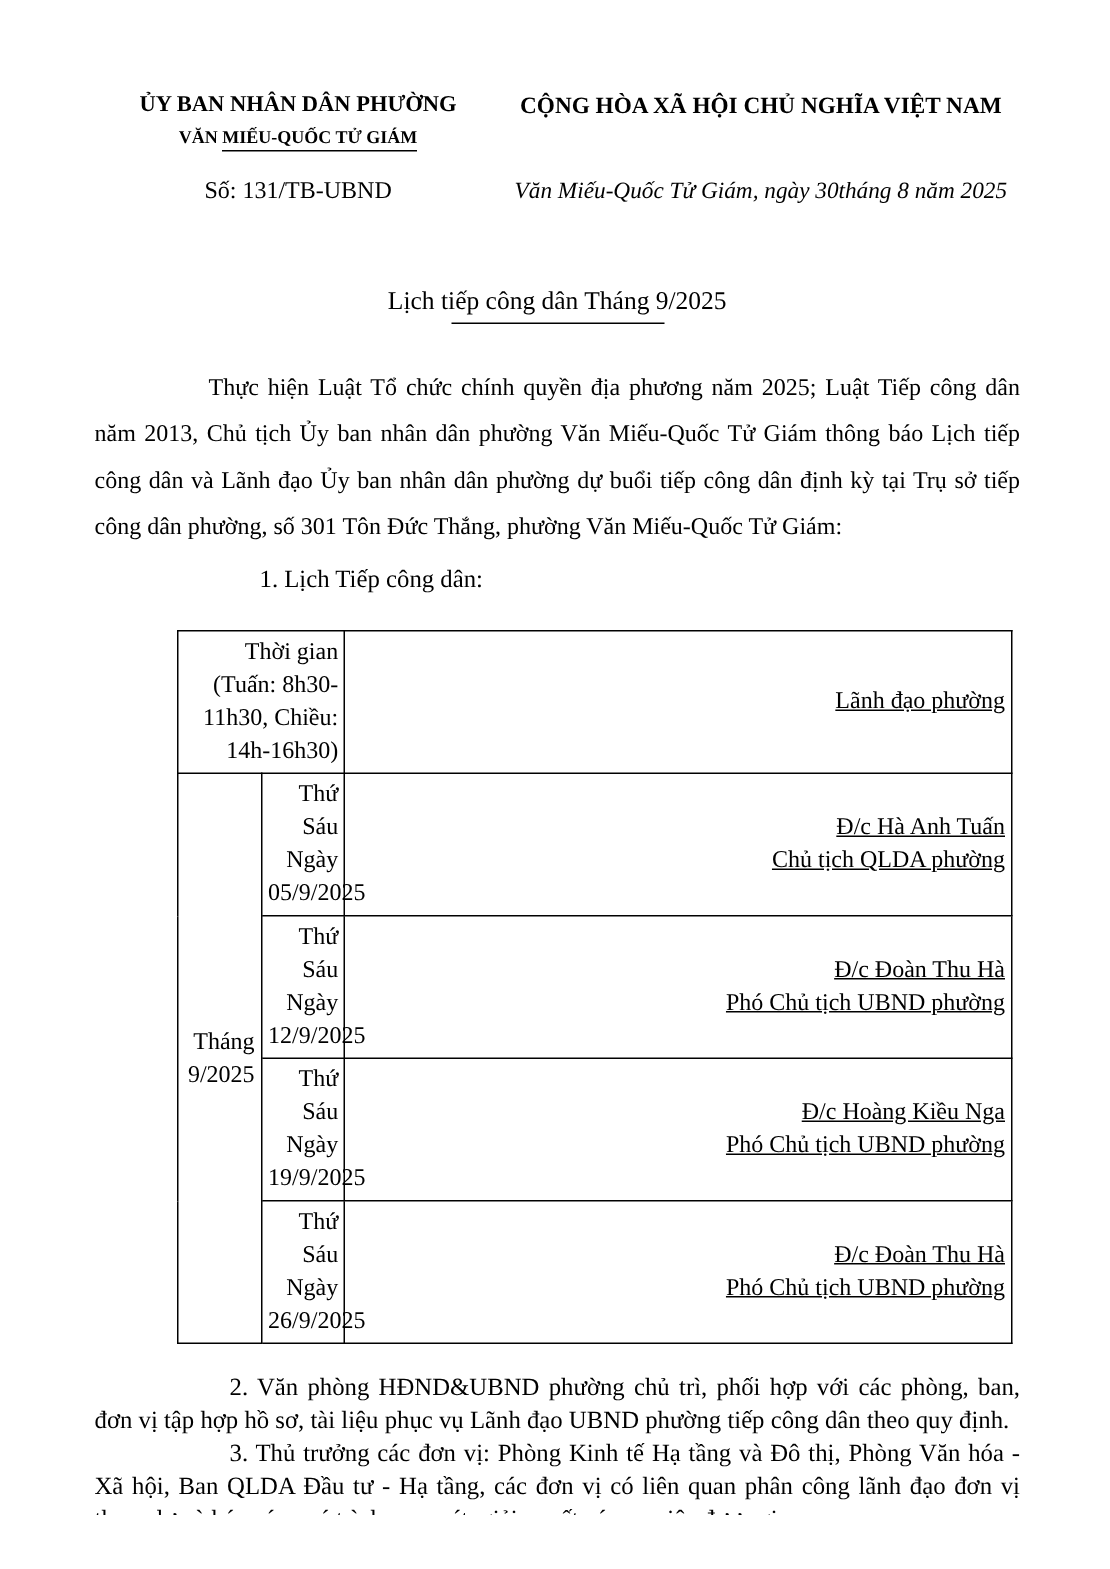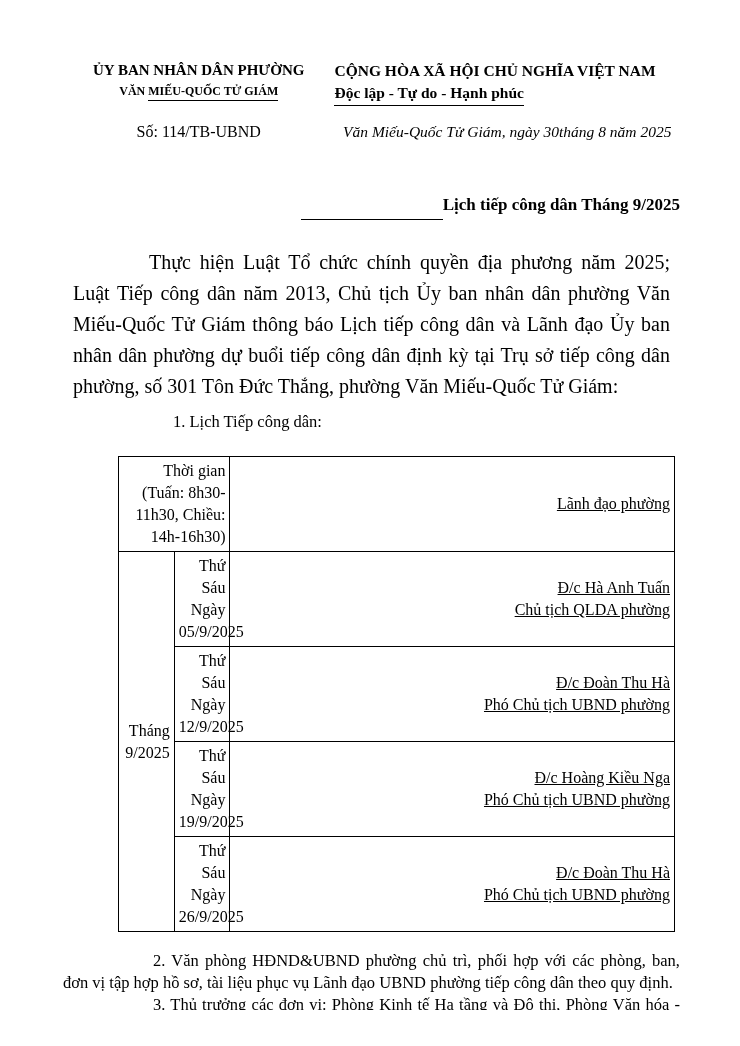--- a/index.html
+++ b/index.html
@@ -10,39 +10,39 @@
     color: #000000;
     font-family: "Liberation Serif", "DejaVu Serif", serif;
     box-sizing: border-box;
     padding: 60px 60px 0 63px;
     position: relative;
     overflow: hidden;
   }
   
   .doc-header { display: flex; flex-direction: row; }
   .hdr-left  { width: 44%; text-align: center; }
-  .hdr-right { width: 56%; }
+  .hdr-right { width: 56%; text-align: center; }
   .org-line1 { font-weight: bold; font-size: 15px; line-height: 21px; }
   .org-line2 { font-weight: bold; font-size: 12px; line-height: 21px; }
   .org-underlined { border-bottom: 1.5px solid #000; padding-bottom: 2px; }
   .nat-line1 { font-weight: bold; font-size: 15.5px; line-height: 21px; }
   .nat-line2 { font-weight: bold; font-size: 15.5px; line-height: 23px; display: inline-block; border-bottom: 1.5px solid #000; padding-bottom: 1px; }
   .doc-header2 { display: flex; flex-direction: row; margin-top: 17px; }
   .doc-number { width: 44%; text-align: center; font-size: 16px; }
   .place-date { width: 56%; text-align: center; font-style: italic; font-size: 15.5px; }
   
   .title-block { text-align: center; margin-top: 52px; }
   .title-main { font-weight: bold; font-size: 17px; line-height: 23px; }
-  .title-sub  { font-weight: bold; font-size: 17px; line-height: 23px; text-align: right; }
+  .title-sub  { font-weight: normal; font-size: 17px; line-height: 23px; }
   .title-rule { width: 142px; height: 0; border-bottom: 1.2px solid #000; margin: 3px auto 0 auto; }
   
   .body-text { margin-top: 27px; }
   .para1 {
-    font-size: 20px; line-height: 31px; text-align: justify;
-    text-indent: 76px; margin: 10px;
+    font-size: 16px; line-height: 31px; text-align: justify;
+    text-indent: 76px; margin: 0;
   }
   .item-heading {
     font-size: 16.5px; margin: 9px 0 0 0; text-indent: 110px;
   }
   .para {
     font-size: 16.5px; line-height: 22px; text-align: justify;
     text-indent: 90px; margin: 0;
   }
   
   .sched-table {
@@ -71,26 +71,25 @@
 
 <div class="page">
 
   <div class="doc-header">
     <div class="hdr-left">
       <div class="org-line1">ỦY BAN NHÂN DÂN PHƯỜNG</div>
       <div class="org-line2"><span>VĂN </span><span class="org-underlined">MIẾU-QUỐC TỬ GIÁM</span></div>
     </div>
     <div class="hdr-right">
       <div class="nat-line1">CỘNG HÒA XÃ HỘI CHỦ NGHĨA VIỆT NAM</div>
-      <div><span class="nat-line2">Độc lập - Tự do - Hạnh phúc</span></div>
     </div>
   </div>
 
   <div class="doc-header2">
-    <div class="doc-number">Số: 114/TB-UBND</div>
+    <div class="doc-number">Số: 131/TB-UBND</div>
     <div class="place-date">Văn Miếu-Quốc Tử Giám, ngày 30tháng 8 năm 2025</div>
   </div>
 
   <div class="title-block">
     <div class="title-sub">Lịch tiếp công dân Tháng 9/2025</div>
     <div class="title-rule"></div>
   </div>
 
   <div class="body-text">
     <p class="para1">Thực hiện Luật Tổ chức chính quyền địa phương năm 2025; Luật Tiếp công dân năm 2013, Chủ tịch Ủy ban nhân dân phường Văn Miếu-Quốc Tử Giám thông báo Lịch tiếp công dân và Lãnh đạo Ủy ban nhân dân phường dự buổi tiếp công dân định kỳ tại Trụ sở tiếp công dân phường, số 301 Tôn Đức Thắng, phường Văn Miếu-Quốc Tử Giám:</p>

